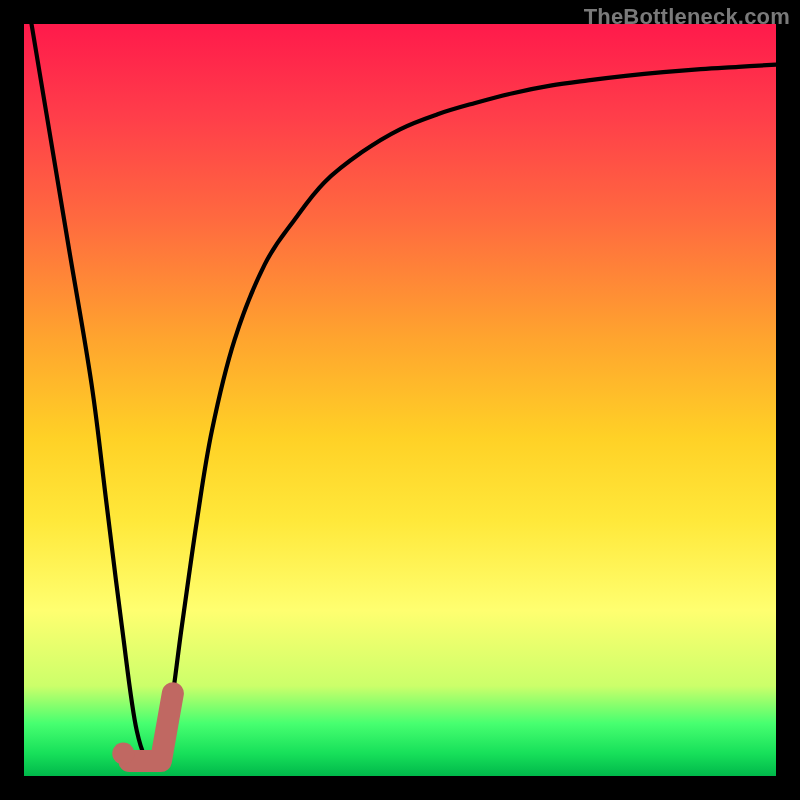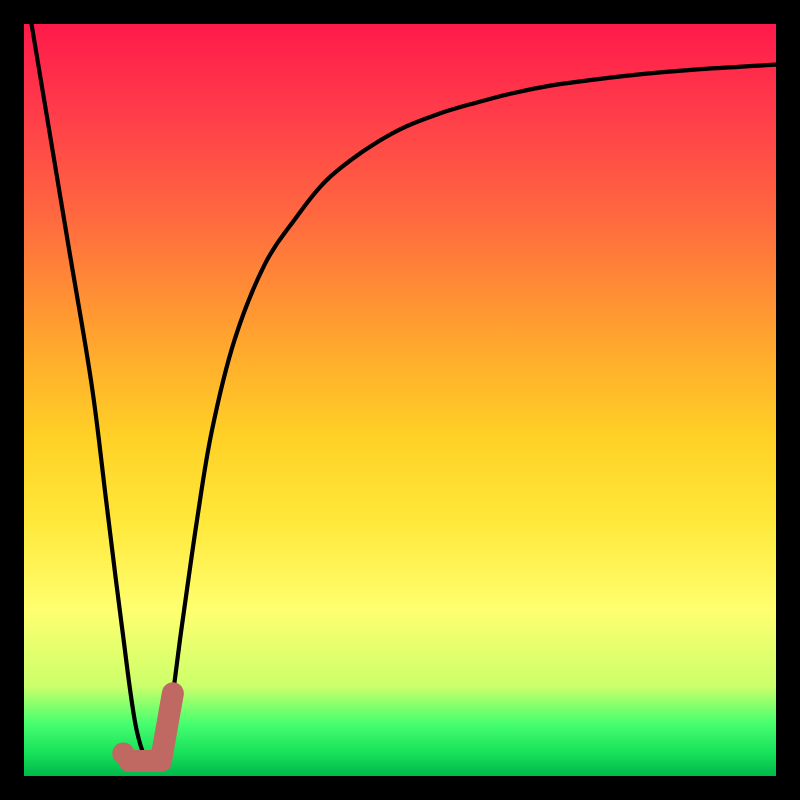--- a/index.html
+++ b/index.html
@@ -59,13 +59,14 @@
 <body>
 
 <div class="frame">
   <div class="plot-area">
     <svg viewBox="0 0 752 752" preserveAspectRatio="none">
       <path id="curve-path" fill="none" stroke="#000" stroke-width="4.2" stroke-linecap="round" stroke-linejoin="round" d="M 7.5200000000000005,0 C 10.2272,16.2432 15.792,49.632000000000005 22.56,90.24000000000001 C 29.327999999999996,130.848 36.998400000000004,176.87040000000002 45.12,225.60000000000002 C 53.24159999999999,274.3296 60.91199999999999,314.9376 67.67999999999999,360.96 C 74.448,406.9824 77.3056,437.9648 82.72,481.28000000000003 C 88.1344,524.5952 92.3456,560.9920000000001 97.76,601.6 C 103.1744,642.208 107.3856,682.5152 112.8,706.88 C 118.2144,731.2447999999999 122.4256,736.96 127.84,736.96 C 133.2544,736.96 137.4656,731.2447999999999 142.88,706.88 C 148.2944,682.5152 152.5056,639.5008 157.92,601.6 C 163.3344,563.6992 167.5456,531.5136 172.96,496.32 C 178.3744,461.1264 181.232,438.5664 188,406.08 C 194.768,373.5936 201.08480000000003,345.61920000000003 210.56000000000003,315.84000000000003 C 220.03520000000003,286.06080000000003 229.8112,262.2976 240.64000000000001,240.64 C 251.46880000000002,218.98239999999998 259.89119999999997,210.40959999999998 270.71999999999997,195.51999999999998 C 281.54879999999997,180.63039999999998 288.6176,170.10239999999996 300.8,157.91999999999996 C 312.98240000000004,145.73759999999996 324.86400000000003,137.31520000000003 338.40000000000003,127.84000000000003 C 351.93600000000004,118.36480000000003 362.464,112.04799999999997 376,105.27999999999997 C 389.536,98.51199999999997 400.064,94.9776 413.6,90.24000000000001 C 427.136,85.50240000000002 437.664,82.75008000000003 451.2,78.96000000000004 C 464.736,75.16992000000005 475.264,72.29728000000007 488.8,69.18400000000008 C 502.336,66.0707200000001 512.864,63.96512000000012 526.4,61.6640000000001 C 539.9359999999999,59.36288000000008 550.4639999999999,58.15967999999999 564,56.39999999999998 C 577.5360000000001,54.64031999999997 588.0640000000001,53.376960000000025 601.6,51.888000000000034 C 615.136,50.39904000000004 625.6639999999999,49.34624000000005 639.1999999999999,48.12800000000004 C 652.736,46.909760000000034 663.264,46.06752000000001 676.8000000000001,45.120000000000005 C 690.3360000000001,44.17248 700.864,43.676160000000024 714.4,42.86400000000003 C 727.9359999999999,42.05184000000004 745.232,41.01408000000006 752,40.60800000000006"></path>
       <path id="marker-hook" fill="none" stroke="#c06862" stroke-width="22" stroke-linecap="round" stroke-linejoin="round" d="M 105.28000000000002,736.96 L 136.88,736.96 L 148.88,669.28"></path>
       <circle id="marker-dot" r="11" fill="#c06862" cx="99.26400000000001" cy="729.44"></circle>
     </svg>
   </div>
+  <div class="watermark">TheBottleneck.com</div>
 </div>
 
 </body></html>

